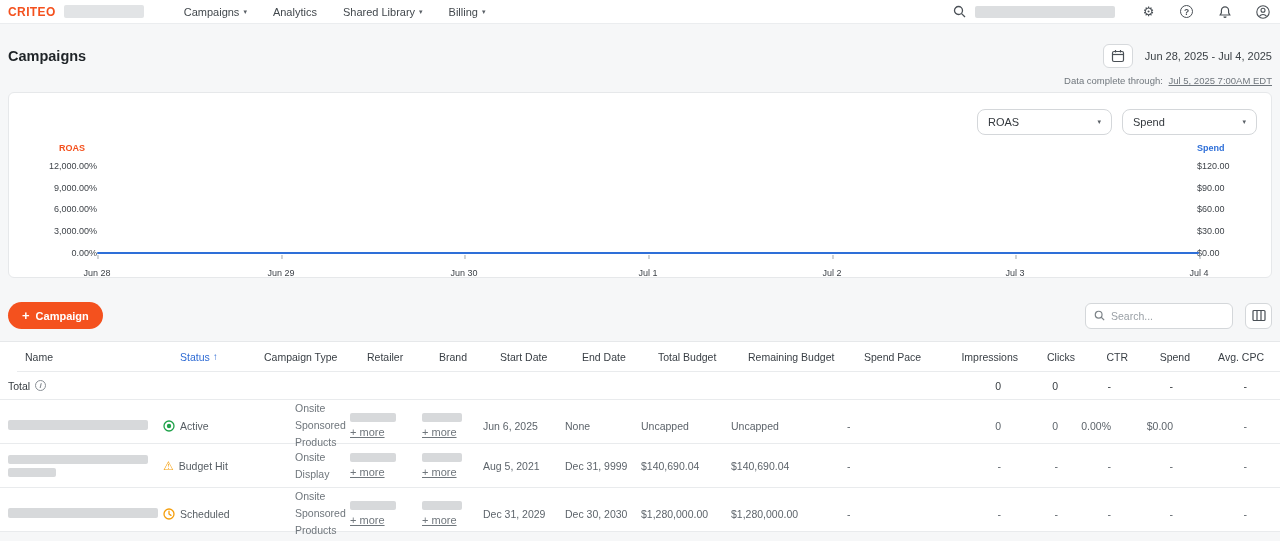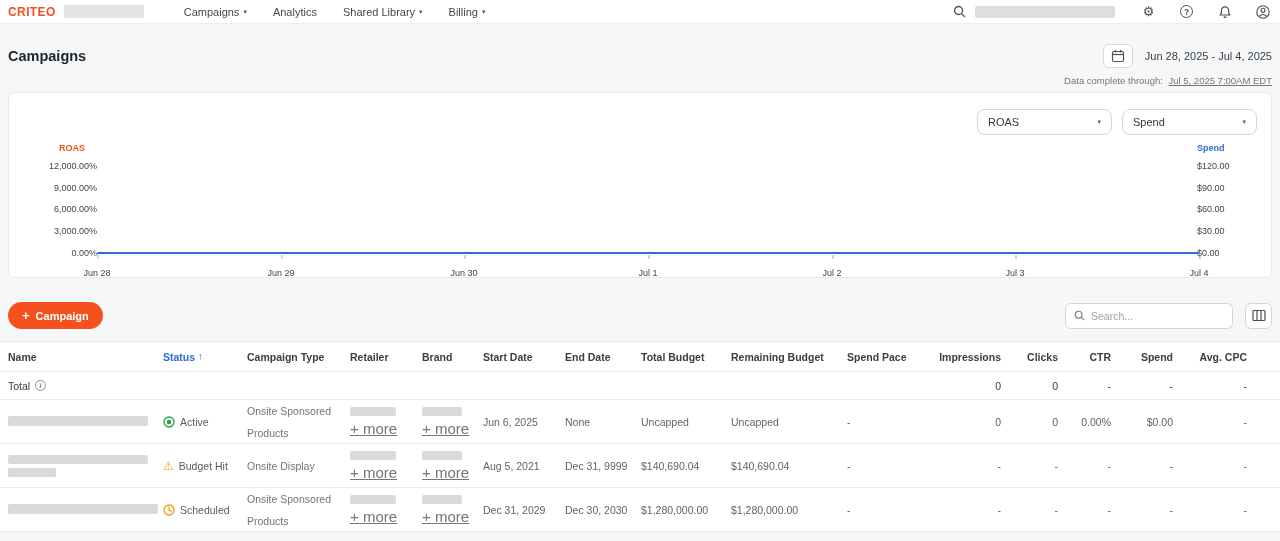--- a/index.html
+++ b/index.html
@@ -62,51 +62,51 @@
   
   .toolbar { margin: 24px 8px 0 8px; display: flex; justify-content: space-between; align-items: center; }
   .btn-campaign {
     height: 27px; background: #f4511e; color: #fff; border: none; border-radius: 14px;
     padding: 0 14px; font-size: 11px; font-weight: 700; font-family: inherit;
     display: inline-flex; align-items: center; gap: 6px; cursor: pointer;
   }
   .plus-glyph { font-size: 13px; font-weight: 700; line-height: 1; }
   .toolbar-right { display: flex; align-items: center; gap: 12px; }
   .search-box {
-    width: 168px; height: 26px; background: #fff; border: 1px solid #d4d7da; border-radius: 6px;
+    width: 148px; height: 26px; background: #fff; border: 1px solid #d4d7da; border-radius: 6px;
     display: flex; align-items: center; gap: 6px; padding: 0 8px;
   }
   .search-box input {
     border: none; outline: none; background: transparent; width: 100%;
     font-family: inherit; font-size: 10.5px; color: #42484d;
   }
   .search-box input::placeholder { color: #9aa0a6; }
   .grid-btn { width: 27px; height: 26px; background: #fff; border: 1px solid #d4d7da; border-radius: 6px;
     display: inline-flex; align-items: center; justify-content: center; cursor: pointer; }
   
   .table { margin-top: 12px; background: #fff; border-top: 1px solid #e6e8ea; }
   .trow {
     display: grid;
     grid-template-columns: 163px 84px 103px 72px 61px 82px 76px 90px 116px 86px 84px 57px 53px 62px 74px;
     align-items: center;
     border-bottom: 1px solid #e9ebed;
   }
-  .thead { height: 30px; font-size: 10.5px; font-weight: 700; color: #383e44; }
+  .thead { height: 30px; font-size: 10.5px; font-weight: 400; color: #383e44; margin-left: 17px; }
   .total-row { height: 28px; font-size: 10.5px; color: #363c41; }
   .data-row { height: 44px; font-size: 10.5px; color: #5d646b; }
   .cell { padding-right: 10px; }
   .cell.first { padding-left: 8px; }
   .cell.num { text-align: right; padding-right: 16px; }
   .status-head { color: #2e6bd4; display: flex; gap: 3px; }
   .sort-arrow { font-size: 10px; }
   .status-cell { display: flex; align-items: center; gap: 5px; color: #565d63; }
   .warn-glyph { color: #f59e0b; font-size: 12px; line-height: 1; }
-  .type-cell { color: #6f767c; line-height: 22px; }
+  .type-cell { color: #6f767c; line-height: 17px; margin-left: 48px; }
   .rb-cell { display: flex; flex-direction: column; align-items: flex-start; gap: 4px; }
-  .more-link { font-size: 15px; color: #6f767c; text-decoration: underline; cursor: pointer; }
+  .more-link { font-size: 11px; color: #6f767c; text-decoration: underline; cursor: pointer; }
   .name-stack { display: flex; flex-direction: column; gap: 4px; }
   .info-icon {
     width: 11px; height: 11px; border: 1px solid #8a9096; border-radius: 50%;
     color: #8a9096; font-size: 8px; font-style: italic; font-weight: 700;
     display: inline-flex; align-items: center; justify-content: center;
     margin-left: 5px; vertical-align: -1px;
   }
   .total-label-wrap { display: flex; align-items: center; }
   svg { display: block; }
 </style>

